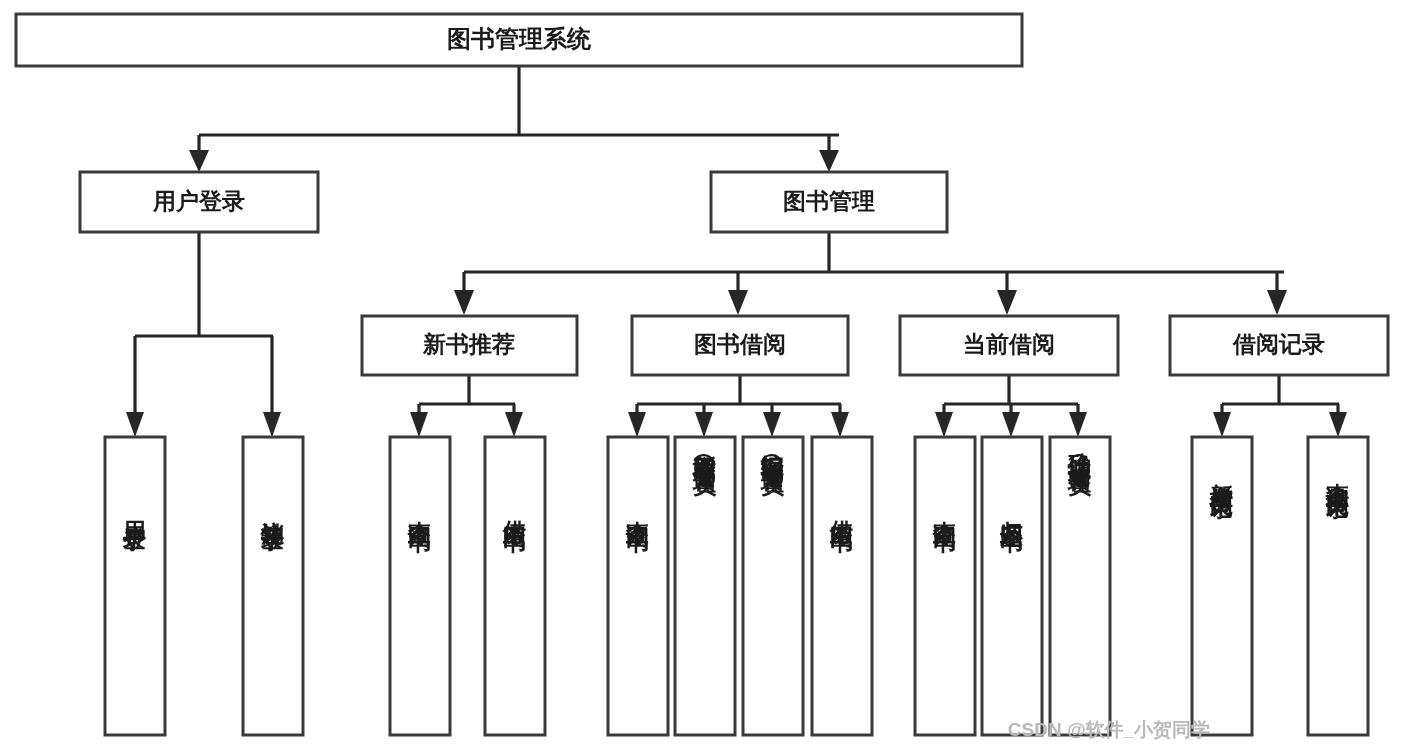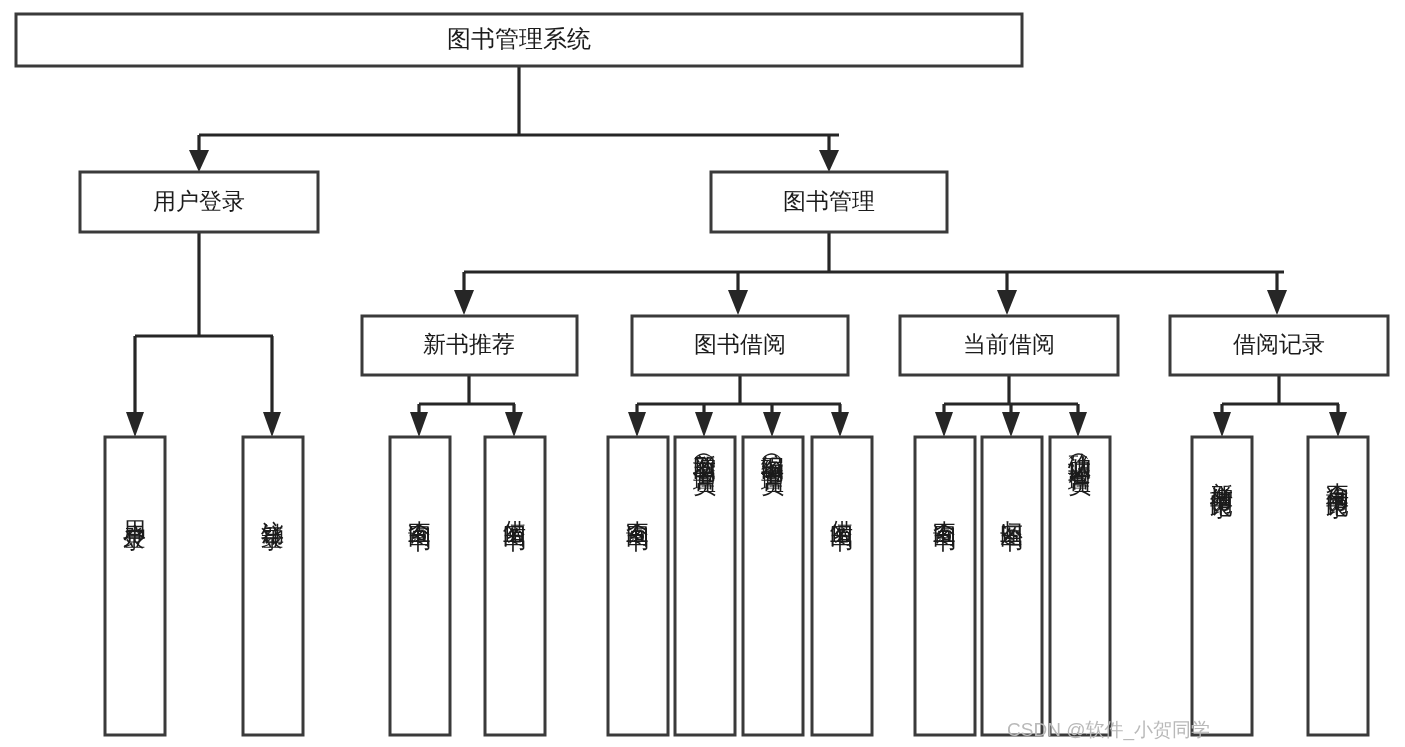--- a/index.html
+++ b/index.html
@@ -10,20 +10,21 @@
   body {
     width: 1405px;
     height: 747px;
     font-family: "Liberation Sans", "DejaVu Sans", sans-serif;
     overflow: hidden;
   }
   #diagram-root {
     position: relative;
     width: 1218px;
     height: 747px;
+    font-weight: bold;
   }
   svg#flow {
     position: absolute;
     top: 0;
     left: 0;
     width: 1405px;
     height: 747px;
     display: block;
   }
   .node-box {

